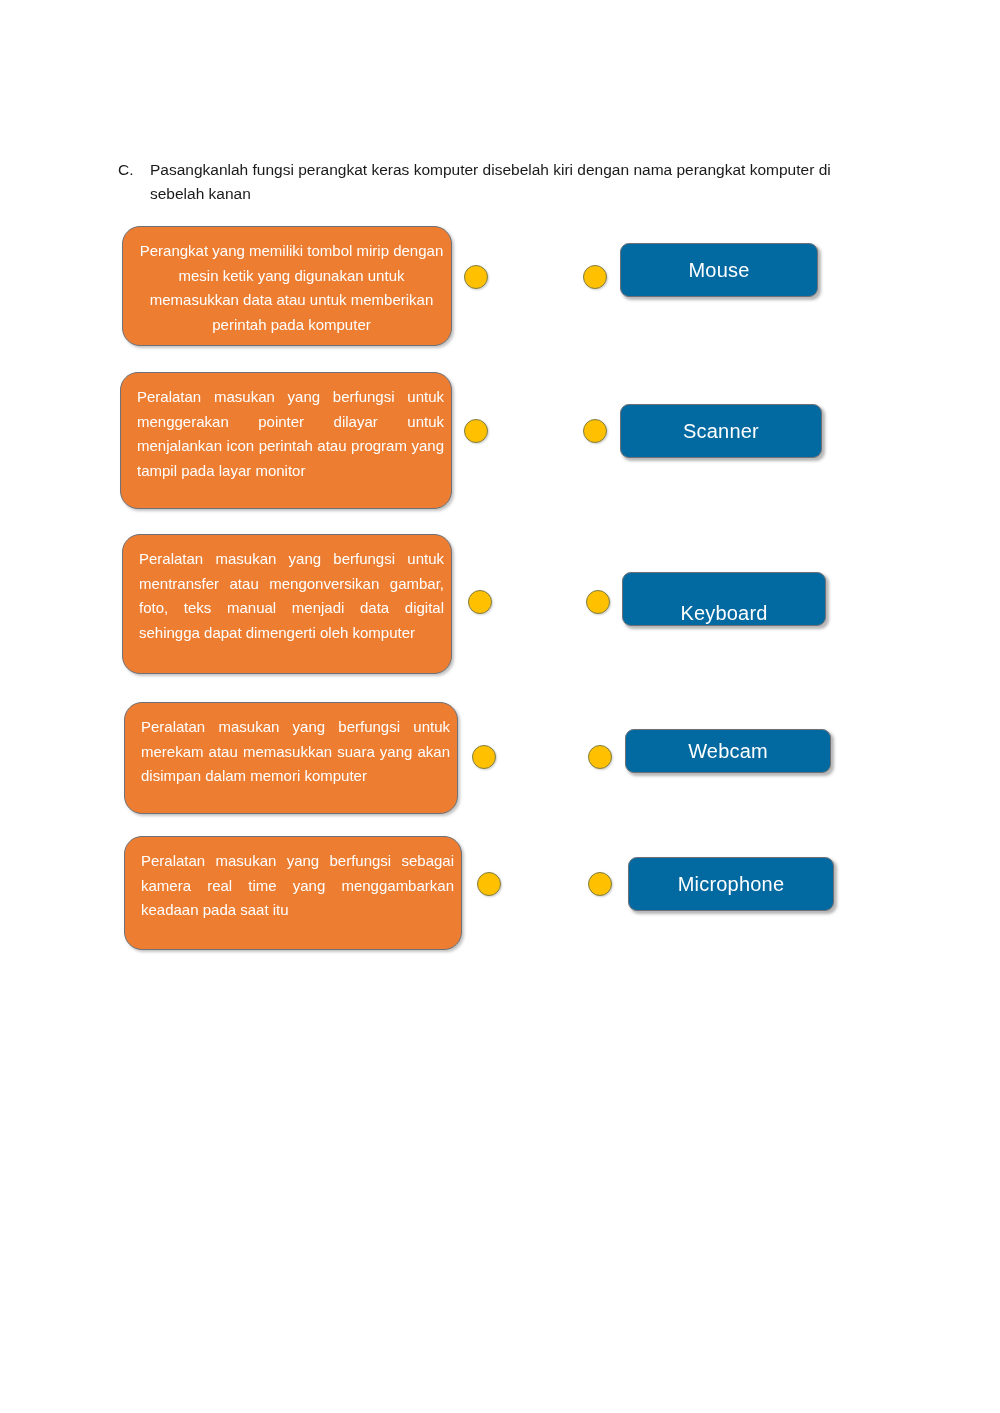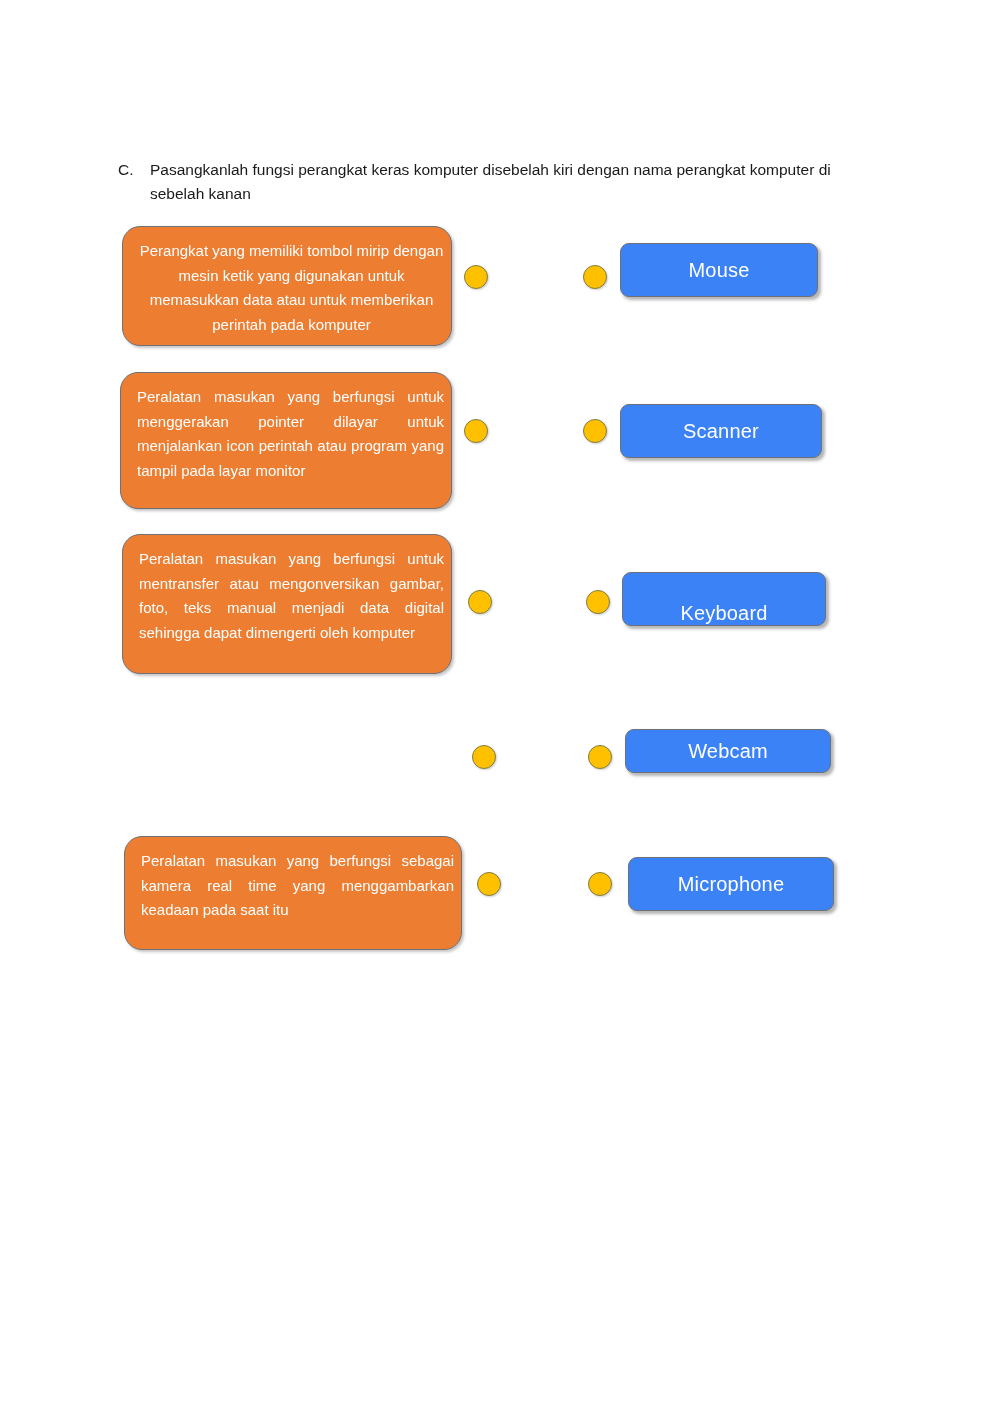--- a/index.html
+++ b/index.html
@@ -74,21 +74,21 @@
   }
   .desc-box .desc-text {
     width: 100%;
   }
   .desc-box.center .desc-text { text-align: center; }
   .desc-box.justify .desc-text { text-align: justify; text-align-last: left; }
 
   .name-box {
     position: absolute;
     box-sizing: border-box;
-    background: #3b82f6;
+    background: #0369a1;
     border: 1.4px solid #6E7177;
     border-radius: 9px;
     box-shadow: 2.5px 2.5px 3px rgba(110,110,110,0.5);
     color: #ffffff;
     font-size: 20px;
     display: flex;
     align-items: center;
     justify-content: center;
     letter-spacing: 0.2px;
   }
@@ -136,20 +136,23 @@
 
     <div class="desc-box justify" style="left:122px; top:534px; width:330px; height:140px;">
       <span class="desc-text">Peralatan masukan yang berfungsi untuk mentransfer atau mengonversikan gambar, foto, teks manual menjadi data digital sehingga dapat dimengerti oleh komputer</span>
     </div>
     <div class="dot" style="left:468px; top:590px;"></div>
     <div class="dot" style="left:586px; top:590px;"></div>
     <div class="name-box" style="left:622px; top:572px; width:204px; height:54px;align-items:flex-end;">
       <span>Keyboard</span>
     </div>
 
+    <div class="desc-box justify" style="left:124px; top:702px; width:334px; height:112px;">
+      <span class="desc-text">Peralatan masukan yang berfungsi untuk merekam atau memasukkan suara yang akan disimpan dalam memori komputer</span>
+    </div>
     <div class="dot" style="left:472px; top:745px;"></div>
     <div class="dot" style="left:588px; top:745px;"></div>
     <div class="name-box" style="left:625px; top:729px; width:206px; height:44px;">
       <span>Webcam</span>
     </div>
 
     <div class="desc-box justify" style="left:124px; top:836px; width:338px; height:114px;">
       <span class="desc-text">Peralatan masukan yang berfungsi sebagai kamera real time yang menggambarkan keadaan pada saat itu</span>
     </div>
     <div class="dot" style="left:477px; top:872px;"></div>

